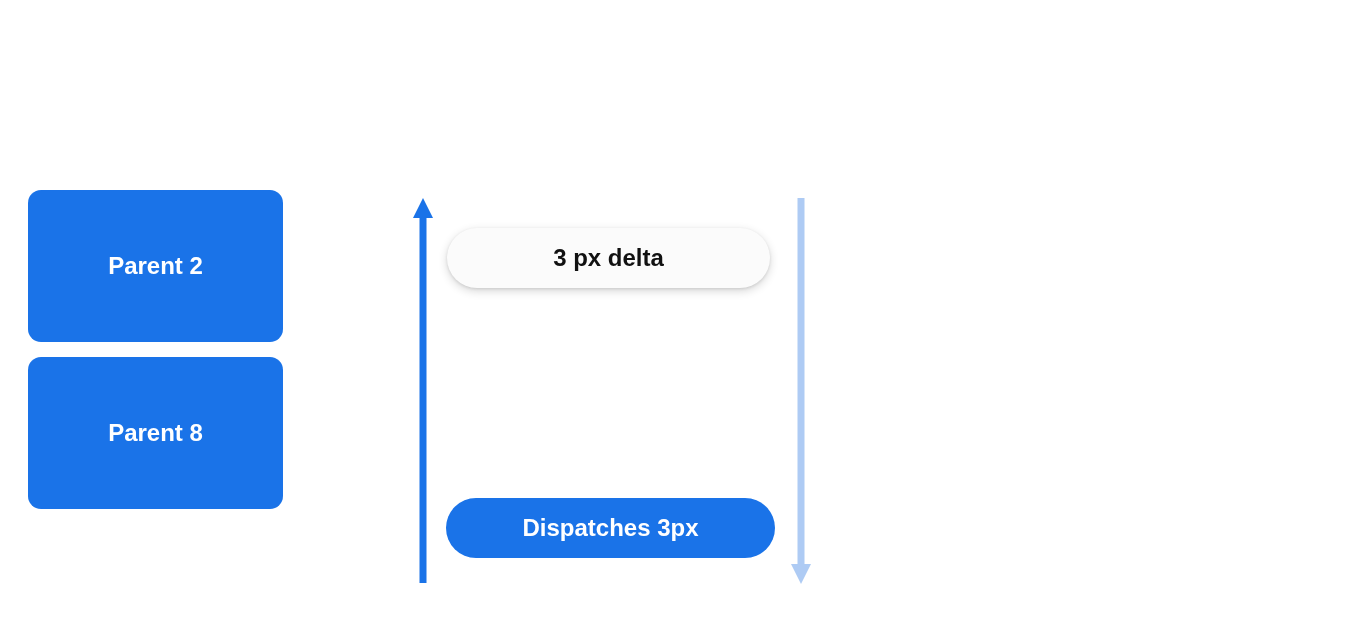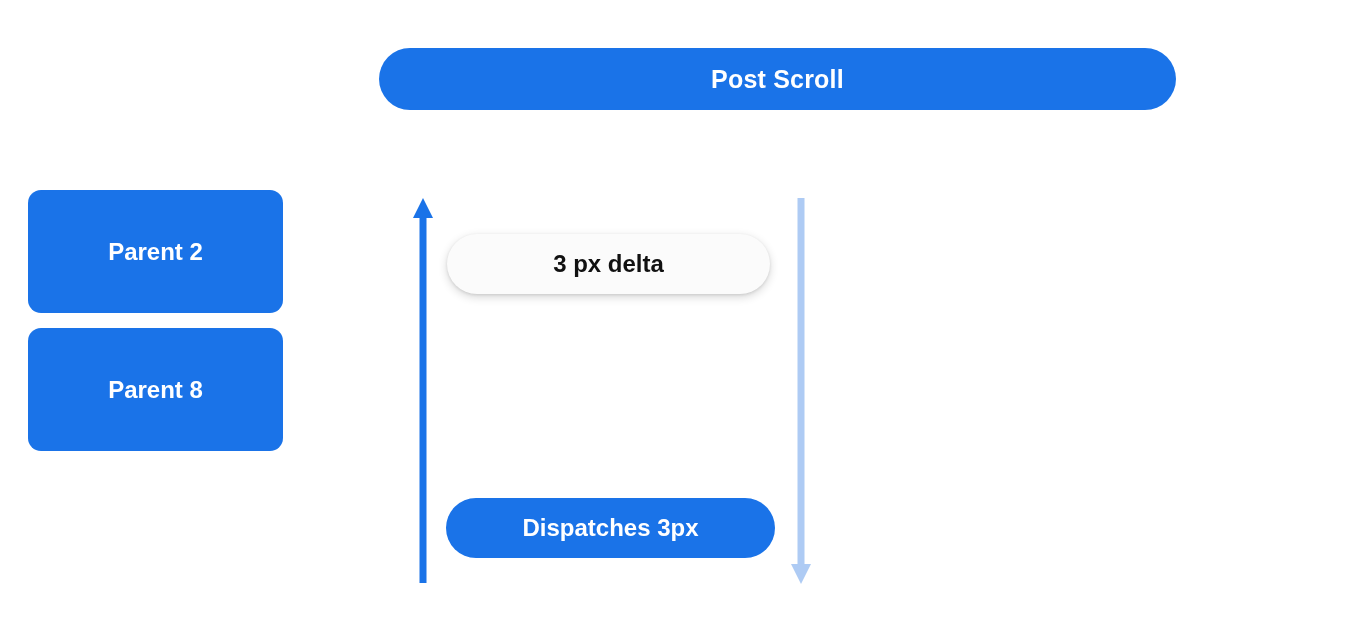--- a/index.html
+++ b/index.html
@@ -41,21 +41,21 @@
 
   
   .box-stack {
     position: absolute;
     left: 28px;
     top: 190px;
     width: 255px;
   }
   .stack-box {
     width: 255px;
-    height: 123px;
+    height: 152px;
     box-sizing: border-box;
     border-radius: 13px;
     display: flex;
     align-items: center;
     justify-content: center;
     margin-bottom: 15px;
   }
   .stack-box:last-child {
     margin-bottom: 0;
   }
@@ -88,21 +88,21 @@
   .pill {
     position: absolute;
     box-sizing: border-box;
     display: flex;
     align-items: center;
     justify-content: center;
     border-radius: 32px;
   }
   .pill-delta {
     left: 447px;
-    top: 234px;
+    top: 228px;
     width: 323px;
     height: 60px;
     background: #fbfbfb;
     box-shadow: 0 3px 10px rgba(0, 0, 0, 0.16), 0 1px 3px rgba(0, 0, 0, 0.10);
   }
   .pill-delta .pill-label {
     color: #111111;
     font-size: 24px;
     font-weight: bold;
   }
@@ -117,23 +117,20 @@
     color: #ffffff;
     font-size: 24px;
     font-weight: bold;
   }
 </style>
 </head>
 <body>
 
 <div id="canvas">
 
-  <div class="header-pill">
-    <span class="header-pill-label">Post Scroll</span>
-  </div>
 
   <div class="box-stack">
 
     <div class="stack-box filled">
       <span class="stack-box-label">Parent 2</span>
     </div>
 
     <div class="stack-box filled">
       <span class="stack-box-label">Parent 8</span>
     </div>

